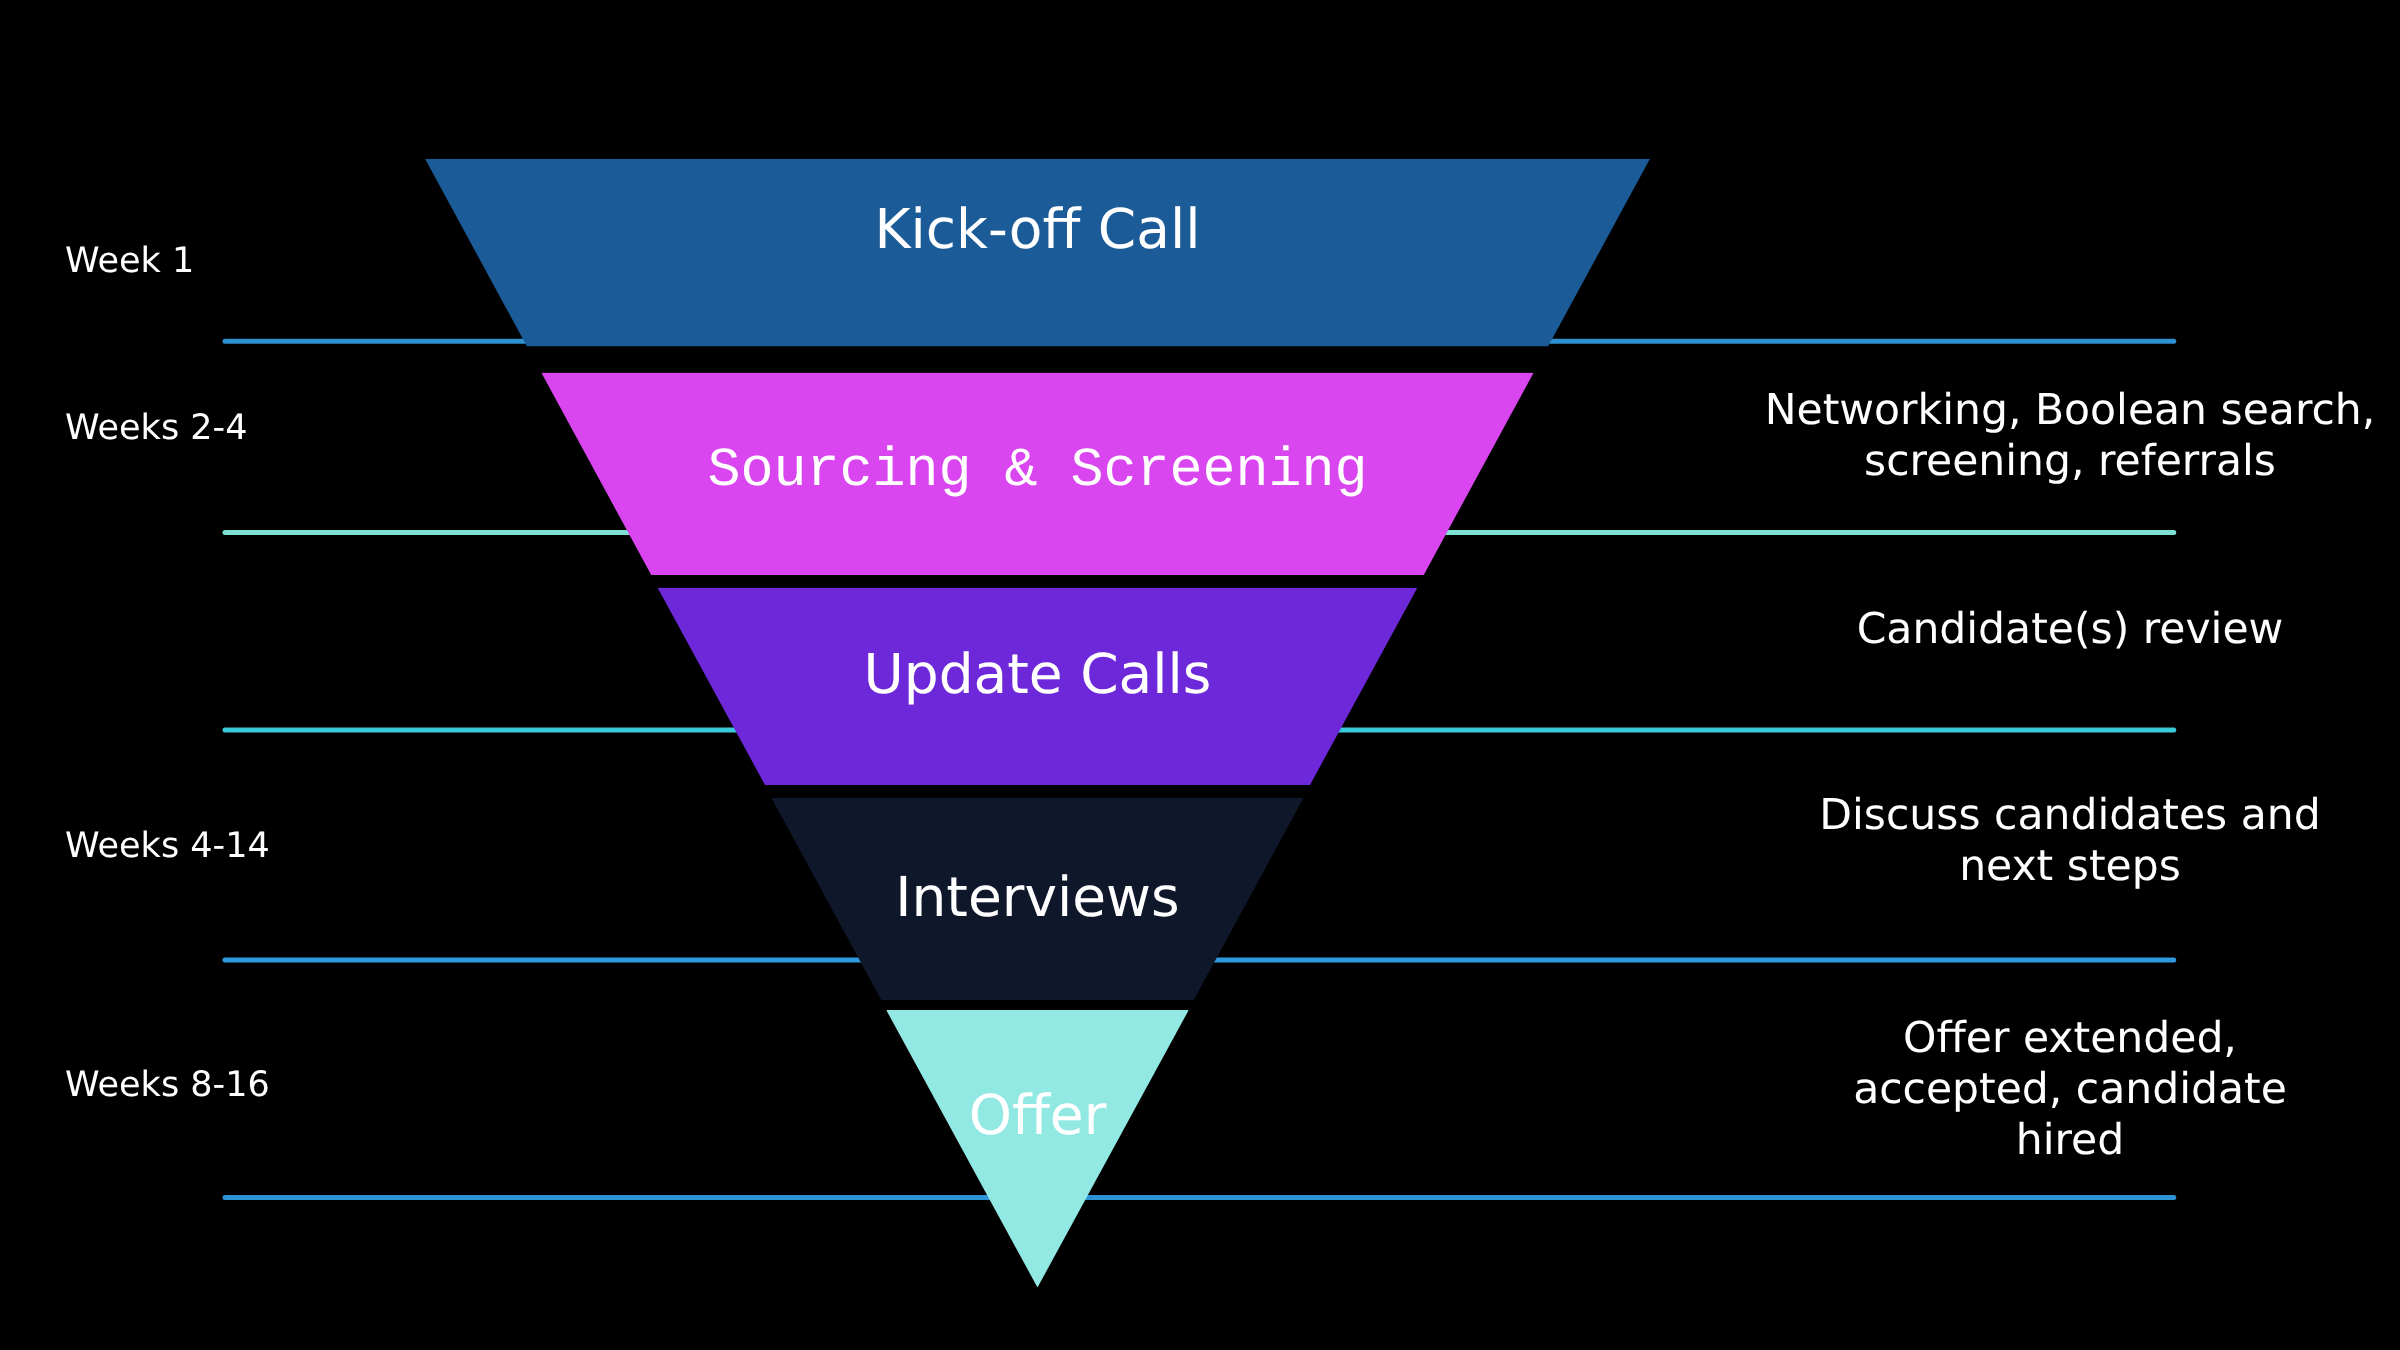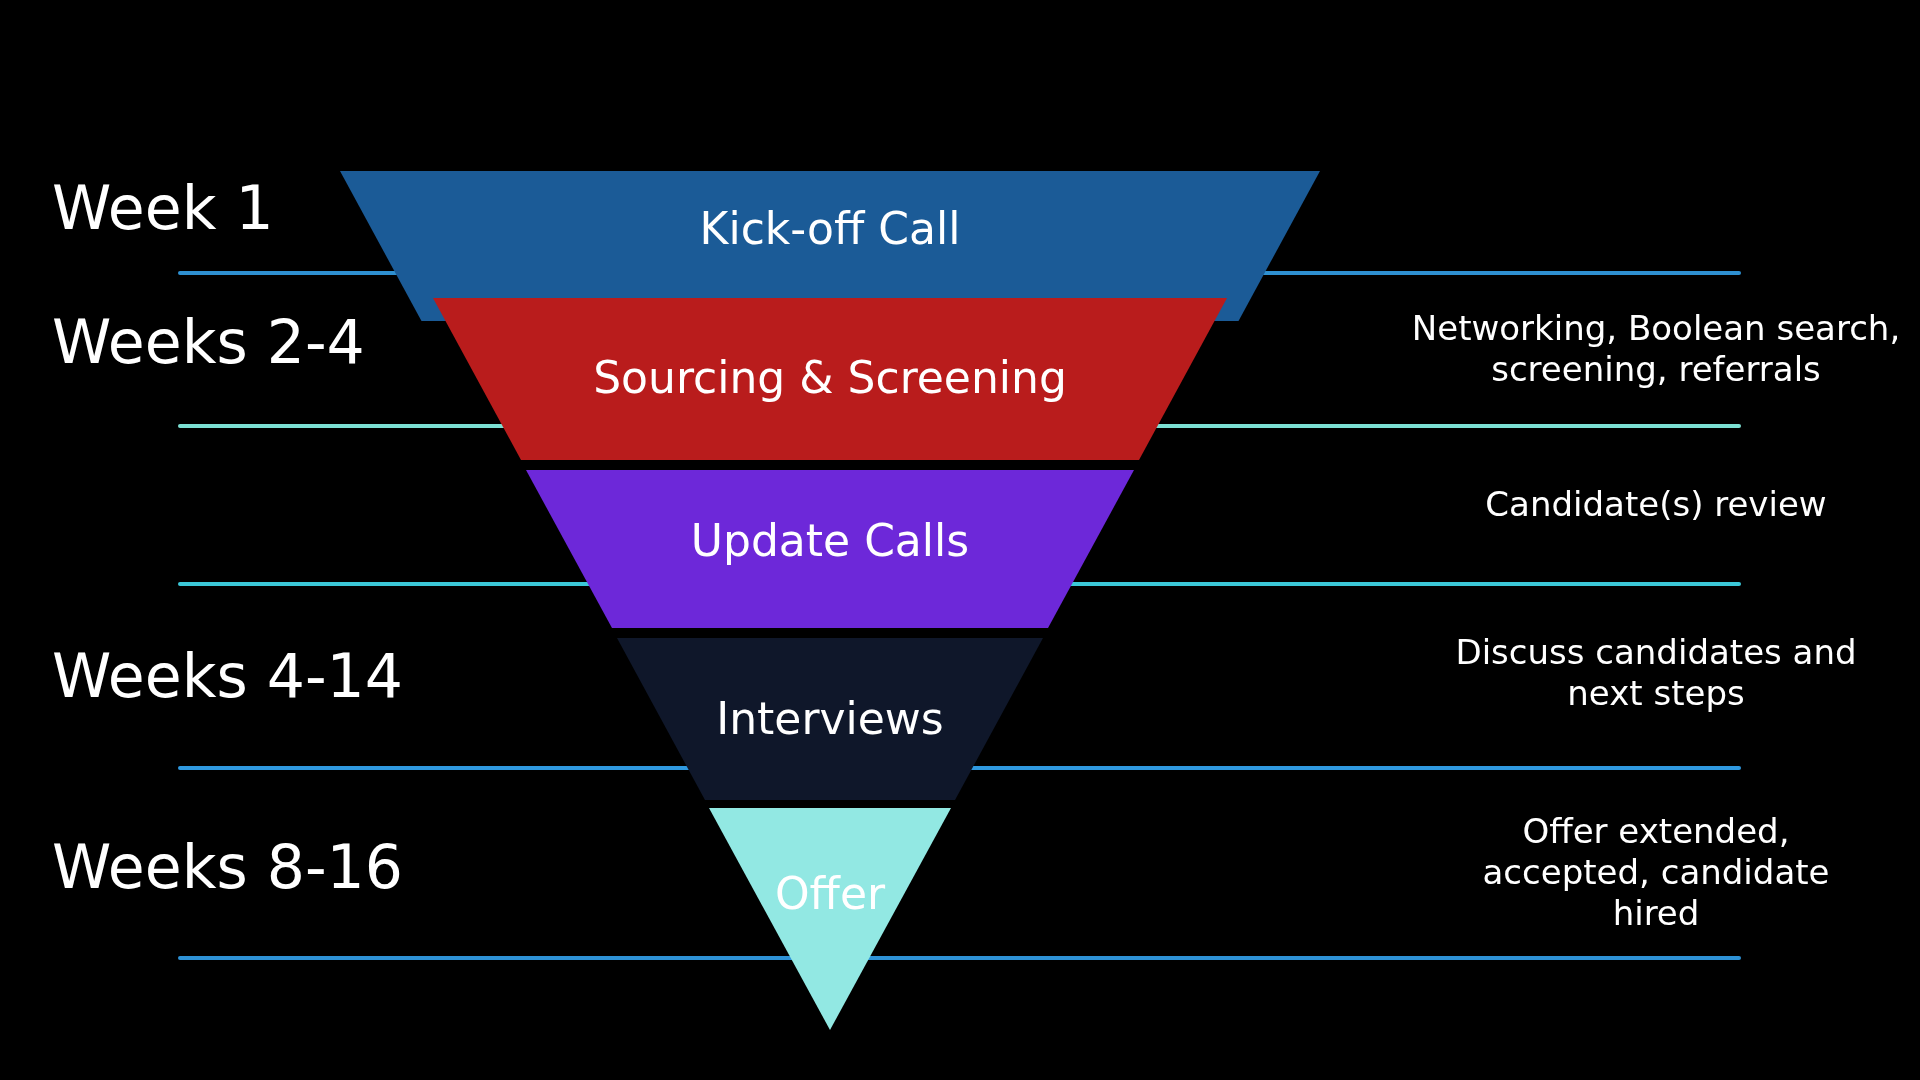--- a/index.html
+++ b/index.html
@@ -30,21 +30,21 @@
   #line-3 { top: 582px; }
   #line-4 { top: 766px; }
   #line-5 { top: 956px; }
 
   
   .funnel-seg {
     position: absolute;
     z-index: 2;
   }
   #seg-1 { left: 340px; top: 127px; width: 980px; height: 150px;
-           clip-path: polygon(0px 0px, 980px 0px, 892px 162px, 88px 162px); margin-top: 44px; }
+           clip-path: polygon(0px 0px, 980px 0px, 892px 162px, 88px 162px); }
   #seg-2 { left: 433px; top: 298px; width: 794px; height: 162px;
            clip-path: polygon(0px 0px, 794px 0px, 706px 162px, 88px 162px); }
   #seg-3 { left: 526px; top: 470px; width: 608px; height: 158px;
            clip-path: polygon(0px 0px, 608px 0px, 522px 158px, 86px 158px); }
   #seg-4 { left: 617px; top: 638px; width: 426px; height: 162px;
            clip-path: polygon(0px 0px, 426px 0px, 338px 162px, 88px 162px); }
   #seg-5 { left: 709px; top: 808px; width: 242px; height: 222px;
            clip-path: polygon(0px 0px, 242px 0px, 121px 222px); }
 
   .seg-label {
@@ -62,21 +62,21 @@
   #seg-3 .seg-label { top: 70px; }
   #seg-4 .seg-label { top: 80px; }
   #seg-5 .seg-label { top: 85px; }
 
   
   .timeline-label {
     position: absolute;
     left: 52px;
     transform: translateY(-50%);
     color: #FFFFFF;
-    font-size: 60px;
+    font-size: 28px;
     white-space: nowrap;
     z-index: 3;
   }
   #week-1 { top: 208px; }
   #week-2 { top: 342px; }
   #week-3 { top: 510px; }
   #week-4 { top: 676px; }
   #week-5 { top: 867px; }
 
   
@@ -104,21 +104,21 @@
 
   <div id="line-1" class="sep-line" style="background: rgb(46, 144, 209);"></div>
   <div id="line-2" class="sep-line" style="background: rgb(124, 224, 211);"></div>
   <div id="line-3" class="sep-line" style="background: rgb(59, 200, 216);"></div>
   <div id="line-4" class="sep-line" style="background: rgb(47, 153, 224);"></div>
   <div id="line-5" class="sep-line" style="background: rgb(46, 146, 214);"></div>
 
   <div id="seg-1" class="funnel-seg" style="background: rgb(27, 91, 151);">
     <div class="seg-label">Kick-off Call</div>
   </div>
-  <div id="seg-2" class="funnel-seg" style="background: #b91c1c;">
+  <div id="seg-2" class="funnel-seg" style="background: #d946ef; font-family: Liberation Mono, monospace;">
     <div class="seg-label">Sourcing &amp; Screening</div>
   </div>
   <div id="seg-3" class="funnel-seg" style="background: #6d28d9;">
     <div class="seg-label">Update Calls</div>
   </div>
   <div id="seg-4" class="funnel-seg" style="background: #0f172a;">
     <div class="seg-label">Interviews</div>
   </div>
   <div id="seg-5" class="funnel-seg" style="background: rgb(146, 232, 227);">
     <div class="seg-label">Offer</div>

